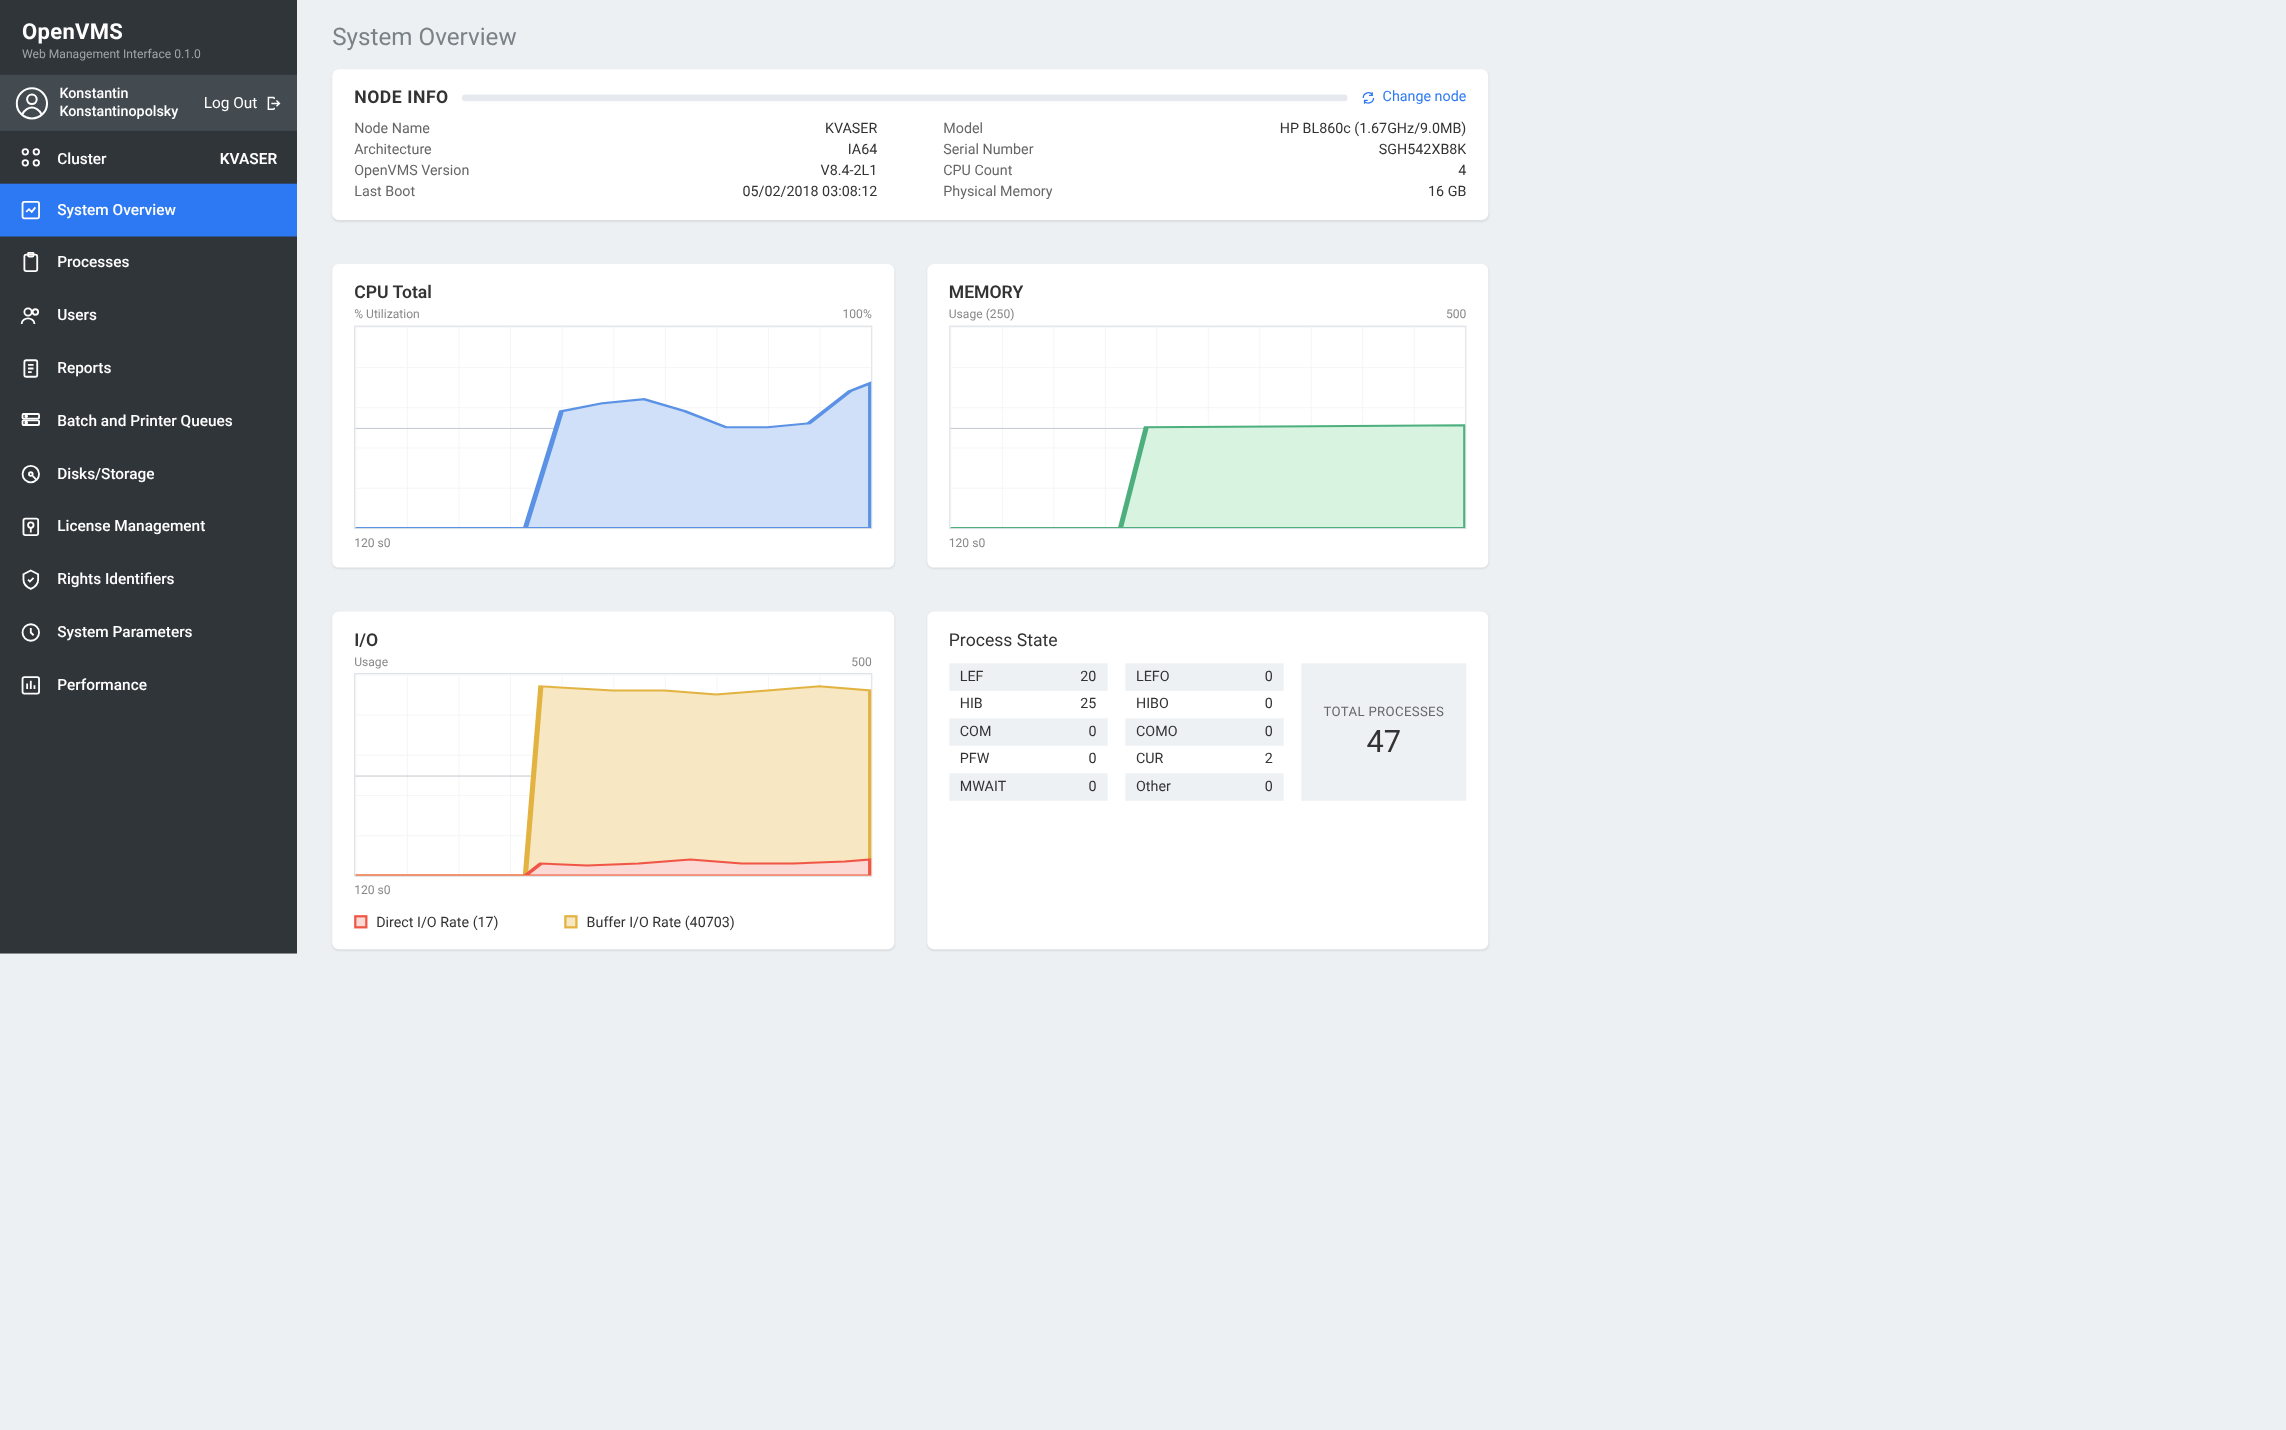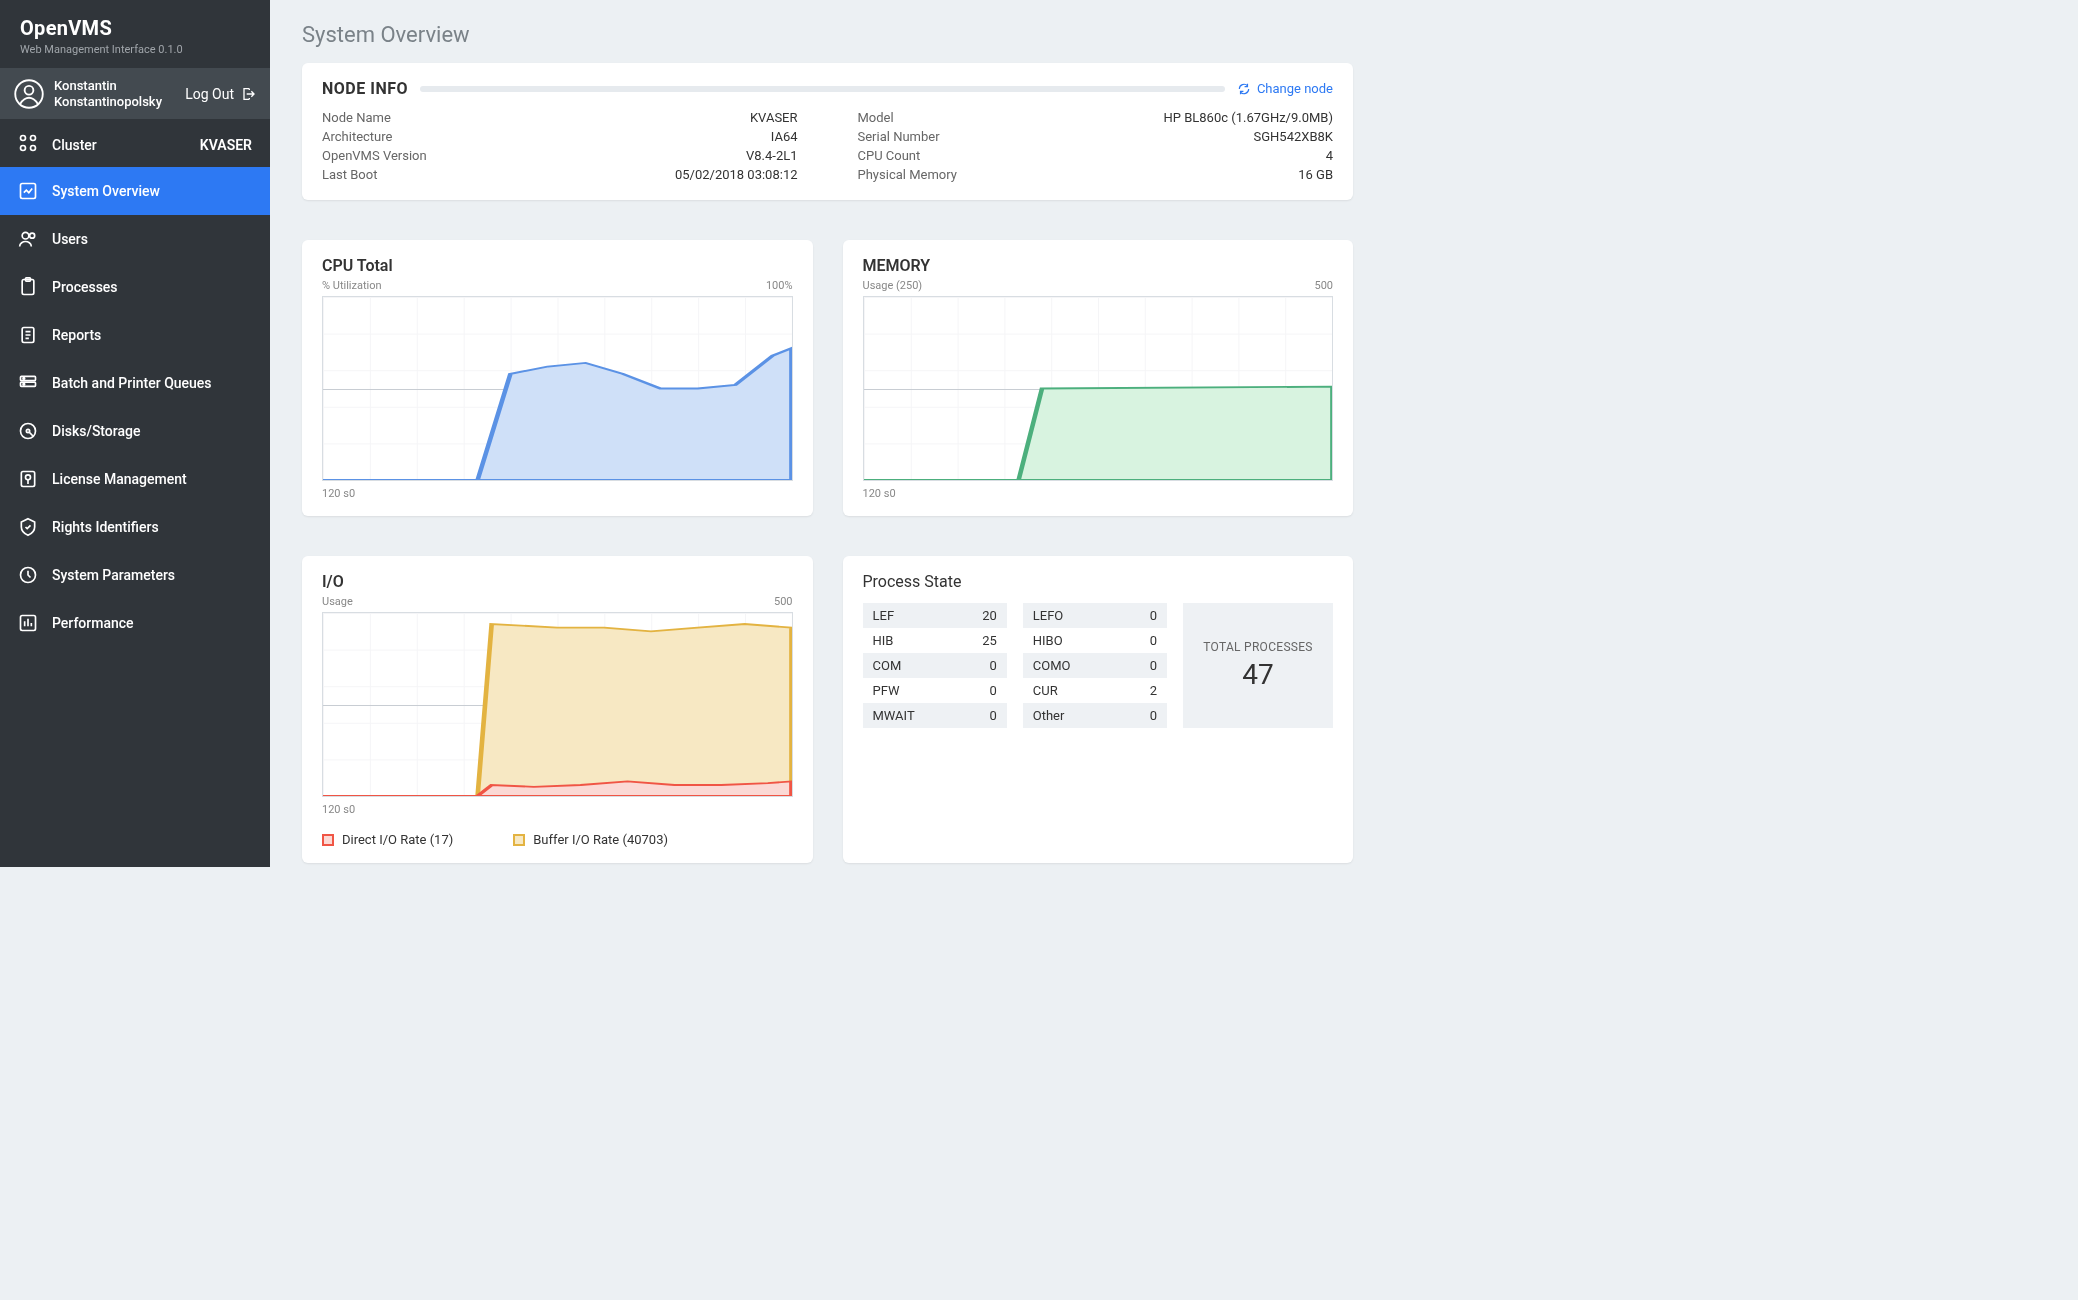--- a/index.html
+++ b/index.html
@@ -33,21 +33,21 @@
 .kv{display:flex;justify-content:space-between;font-size:13px;padding:2px 0;color:#555}
 .kv .k{color:#666}
 .kv .v{color:#333}
 .row2{display:grid;grid-template-columns:1fr 1fr;gap:30px;margin-top:40px}
 .chart-card h3{font-size:16px;font-weight:600;margin-bottom:4px}
 .axis-row{display:flex;justify-content:space-between;font-size:11px;color:#888;margin-bottom:4px}
 .chart-box{height:185px;border:1px solid #d8dde2;position:relative;background:#fff}
 .mid-line{position:absolute;left:0;right:0;top:50%;height:1px;background:#c8cdd3}
 .chart-x{display:flex;justify-content:flex-start;font-size:11px;color:#888;margin-top:6px}
 .legend{display:flex;gap:60px;margin-top:16px;font-size:13px}
-.legend .item{display:flex;align-items:center;gap:8px}
+.legend .item{display:flex;gap:8px}
 .sw{width:12px;height:12px;border:2px solid;background:rgba(255,255,255,.4)}
 .sw.red{border-color:#f05545;background:#fbd9d5}
 .sw.yel{border-color:#e3b341;background:#f7e8c3}
 .ps-card h3{font-size:16px;font-weight:400;margin-bottom:12px}
 .ps-body{display:flex;gap:16px}
 .ps-cols{display:flex;gap:16px;flex:1}
 .ps-col{flex:1}
 .ps-row{display:flex;justify-content:space-between;font-size:13px;padding:5px 10px}
 .ps-row:nth-child(odd){background:#eef1f4}
 .ps-total{background:#eef1f4;padding:10px 16px;text-align:center;width:150px;display:flex;flex-direction:column;justify-content:center}
@@ -94,32 +94,32 @@
     <nav class="nav" id="nav">
         <div class="nav-item active">
           <svg viewBox="0 0 24 24" fill="none" stroke="#fff" stroke-width="2">
             <rect x="3" y="3" width="18" height="18" rx="2"></rect>
             <path d="M7 14l3-3 3 3 4-5"></path>
           </svg>
           <span>System Overview</span>
         </div>
         <div class="nav-item">
           <svg viewBox="0 0 24 24" fill="none" stroke="#fff" stroke-width="2">
+            <rect x="5" y="3" width="14" height="18" rx="2"></rect>
+            <rect x="9" y="1" width="6" height="4" rx="1"></rect>
+          </svg>
+          <span>Processes</span>
+        </div>
+        <div class="nav-item">
+          <svg viewBox="0 0 24 24" fill="none" stroke="#fff" stroke-width="2">
             <circle cx="9" cy="8" r="4"></circle>
             <path d="M2 21c0-4 4-6 7-6s7 2 7 6"></path>
             <circle cx="17" cy="8" r="3"></circle>
           </svg>
           <span>Users</span>
-        </div>
-        <div class="nav-item">
-          <svg viewBox="0 0 24 24" fill="none" stroke="#fff" stroke-width="2">
-            <rect x="5" y="3" width="14" height="18" rx="2"></rect>
-            <rect x="9" y="1" width="6" height="4" rx="1"></rect>
-          </svg>
-          <span>Processes</span>
         </div>
         <div class="nav-item">
           <svg viewBox="0 0 24 24" fill="none" stroke="#fff" stroke-width="2">
             <rect x="5" y="3" width="14" height="18" rx="2"></rect>
             <path d="M9 8h6M9 12h6M9 16h4"></path>
           </svg>
           <span>Reports</span>
         </div>
         <div class="nav-item">
           <svg viewBox="0 0 24 24" fill="none" stroke="#fff" stroke-width="2">

